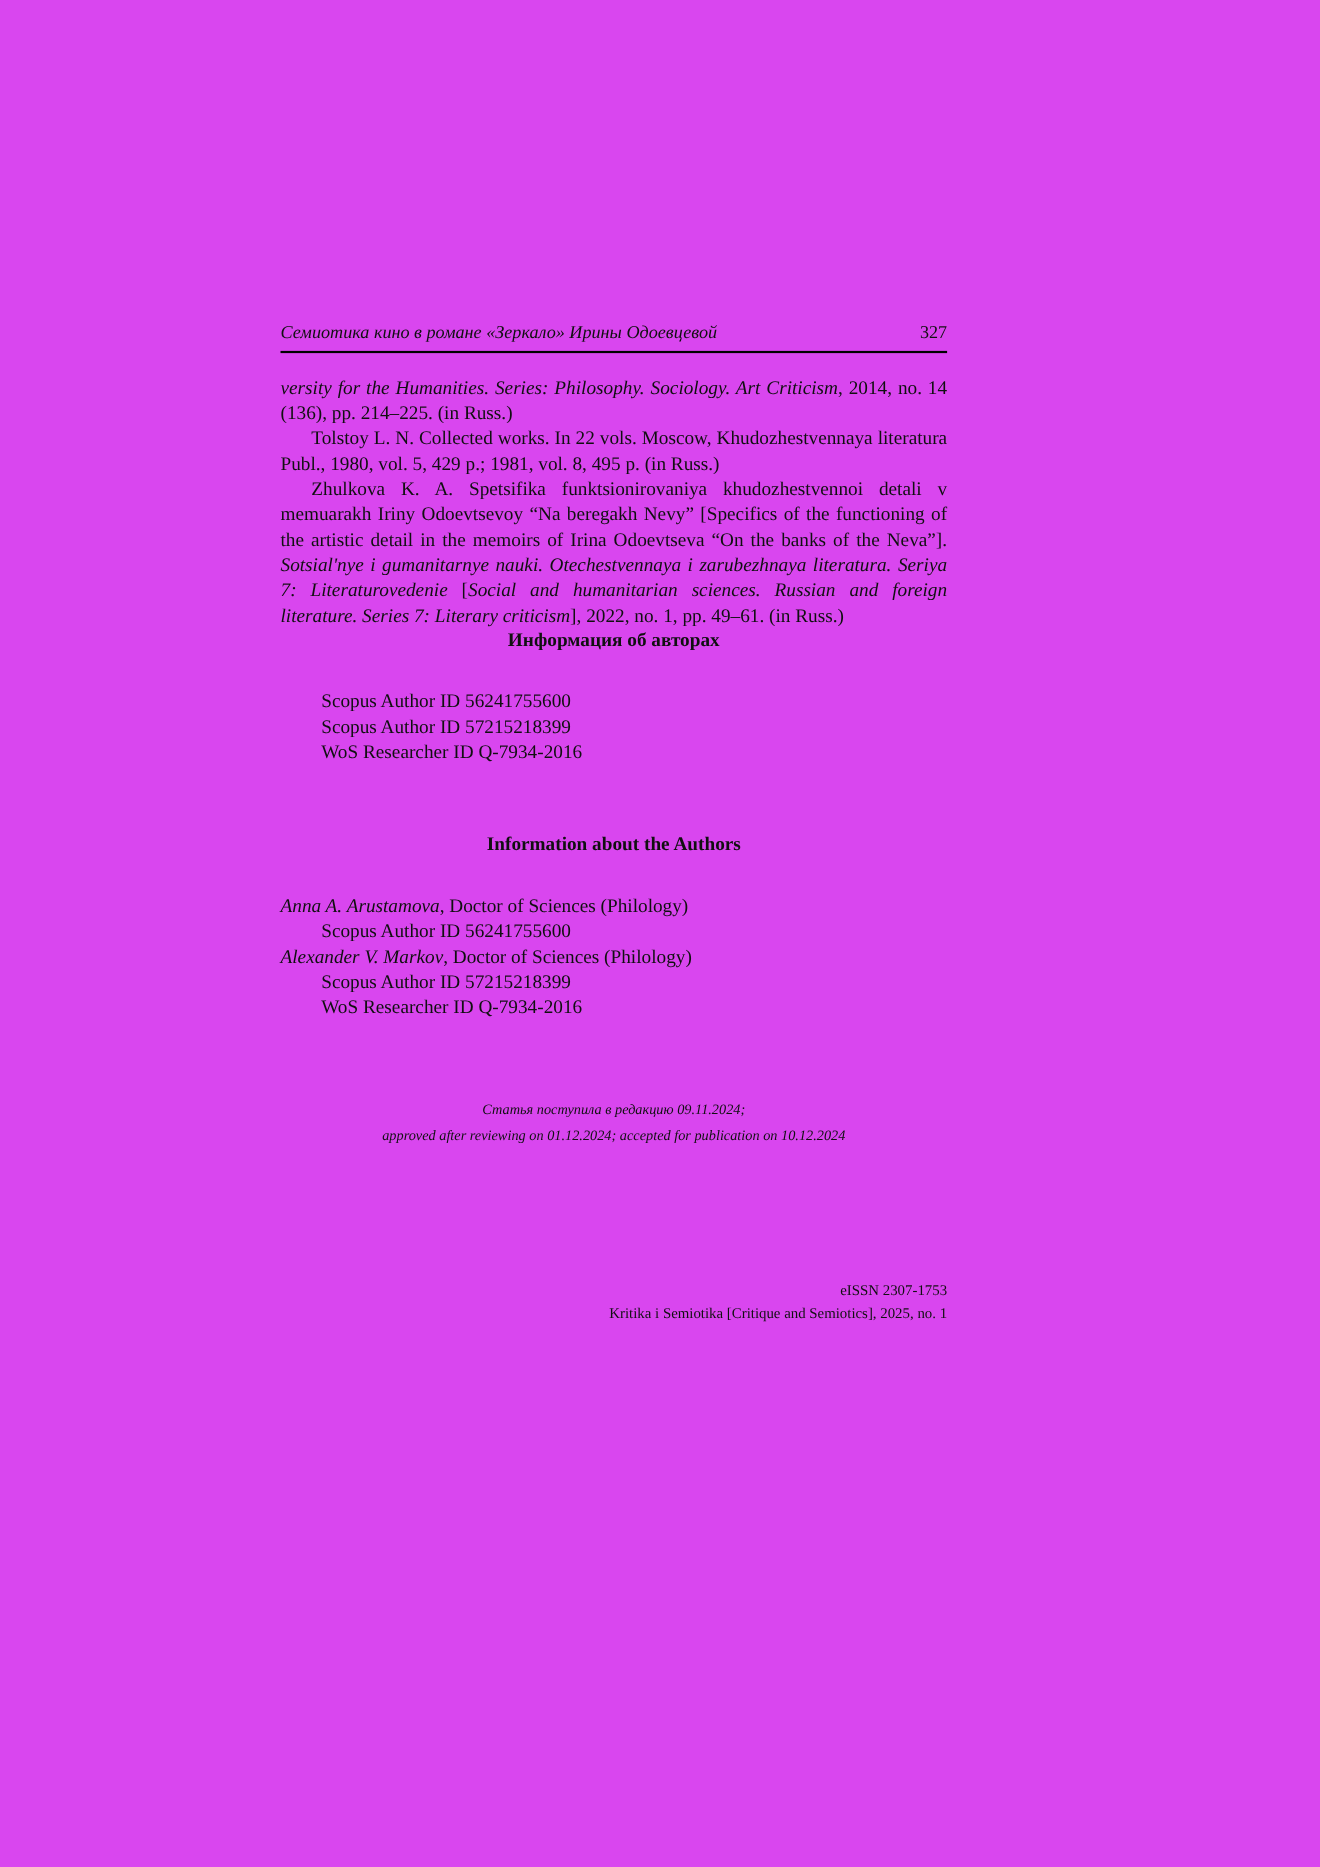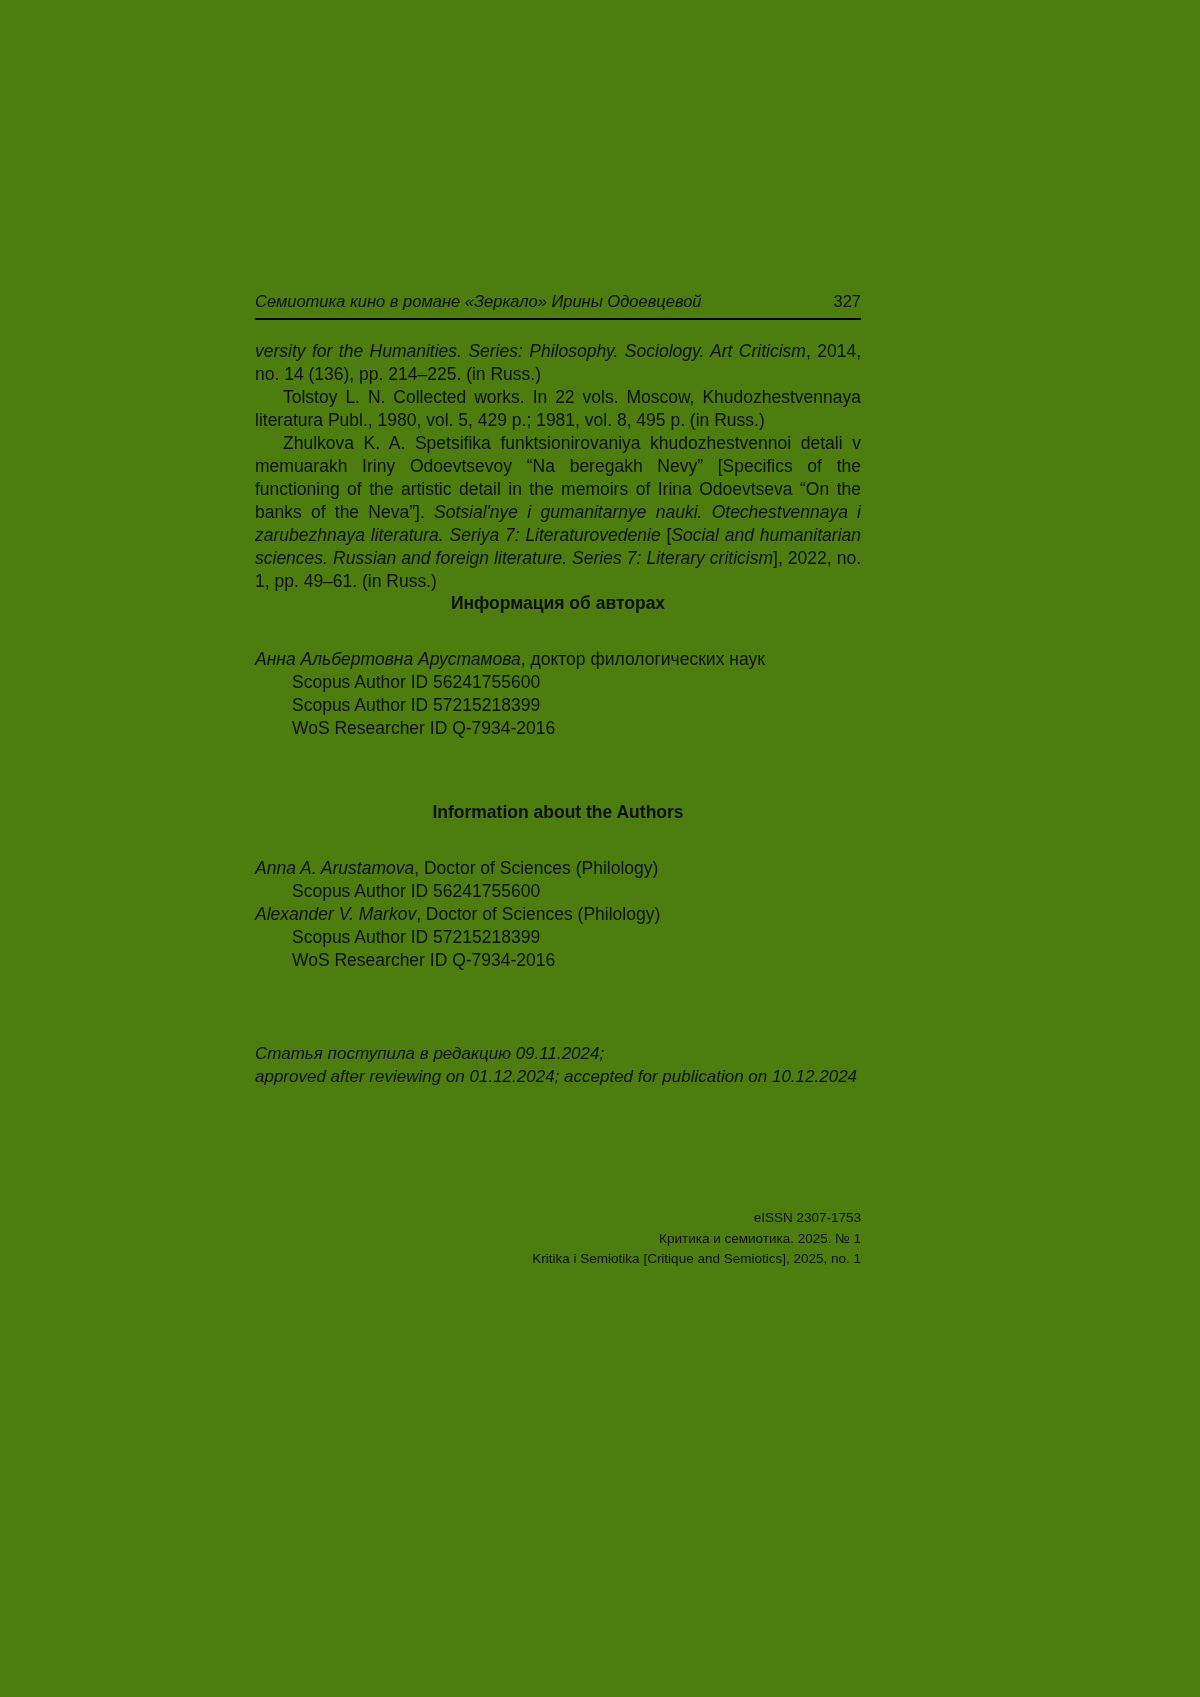--- a/index.html
+++ b/index.html
@@ -2,22 +2,22 @@
 <html><head>
 <meta charset="utf-8">
 <style>
   * { box-sizing: border-box; }
   html, body { margin: 0; padding: 0; }
   body { background: #ffffff; }
   .page {
     position: relative;
     width: 1200px;
     height: 1697px;
-    background: #4d7c0f;
-    font-family: Liberation Sans, sans-serif;
+    background: #d946ef;
+    font-family: Liberation Serif, serif;
     color: #101010;
     overflow: hidden;
   }
   .content {
     position: absolute;
     left: 255px;
     top: 292px;
     width: 606px;
   }
   .running-header {
@@ -53,23 +53,23 @@
   .authors {
     margin-top: 34px;
     font-size: 17.5px;
     line-height: 23px;
   }
   .authors p { margin: 0; }
   .id-line { padding-left: 37px; }
 
   .submission {
     margin-top: 70px;
-    text-align: left;
+    text-align: center;
     font-style: italic;
-    font-size: 17px;
+    font-size: 13px;
     line-height: 23px;
   }
   .submission p { margin: 0; }
 
   .footer {
     margin-top: 120px;
     text-align: right;
     font-size: 13.5px;
     line-height: 20.5px;
   }
@@ -88,21 +88,20 @@
 
     <div class="refs">
       <p><span class="it">versity for the Humanities. Series: Philosophy. Sociology. Art Criticism</span><span>, 2014, no. 14 (136), pp. 214–225. (in Russ.)</span></p>
       <p class="indent">Tolstoy L. N. Collected works. In 22 vols. Moscow, Khudozhestvennaya literatura Publ., 1980, vol. 5, 429 p.; 1981, vol. 8, 495 p. (in Russ.)</p>
       <p class="indent"><span>Zhulkova K. A. Spetsifika funktsionirovaniya khudozhestvennoi detali v memuarakh Iriny Odoevtsevoy “Na beregakh Nevy” [Specifics of the functioning of the artistic detail in the memoirs of Irina Odoevtseva “On the banks of the Neva”]. </span><span class="it">Sotsial'nye i gumanitarnye nauki. Otechestvennaya i zarubezhnaya literatura. Seriya 7: Literaturovedenie</span><span> [</span><span class="it">Social and humanitarian sciences. Russian and foreign literature. Series 7: Literary criticism</span><span>], 2022, no. 1, pp. 49–61. (in Russ.)</span></p>
     </div>
 
     <h2 class="sec-heading ru">Информация об авторах</h2>
 
     <div class="authors">
-      <p><span class="it">Анна Альбертовна Арустамова</span><span>, доктор филологических наук</span></p>
       <p class="id-line">Scopus Author ID 56241755600</p>
       <p class="id-line">Scopus Author ID 57215218399</p>
       <p class="id-line">WoS Researcher ID Q-7934-2016</p>
     </div>
 
     <h2 class="sec-heading en">Information about the Authors</h2>
 
     <div class="authors">
       <p><span class="it">Anna A. Arustamova</span><span>, Doctor of Sciences (Philology)</span></p>
       <p class="id-line">Scopus Author ID 56241755600</p>
@@ -111,18 +110,17 @@
       <p class="id-line">WoS Researcher ID Q-7934-2016</p>
     </div>
 
     <div class="submission">
       <p>Статья поступила в редакцию 09.11.2024;</p>
       <p>approved after reviewing on 01.12.2024; accepted for publication on 10.12.2024</p>
     </div>
 
     <div class="footer">
       <p>eISSN 2307-1753</p>
-      <p>Критика и семиотика. 2025. № 1</p>
       <p>Kritika i Semiotika [Critique and Semiotics], 2025, no. 1</p>
     </div>
 
   </div>
 </div>
 
 </body></html>

